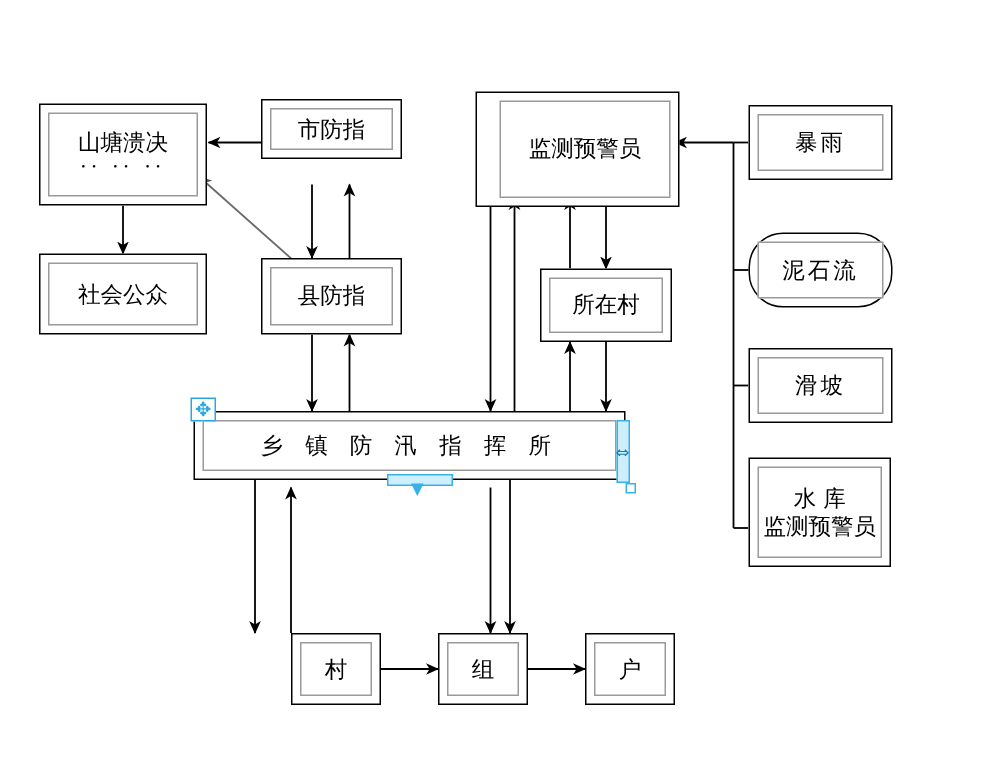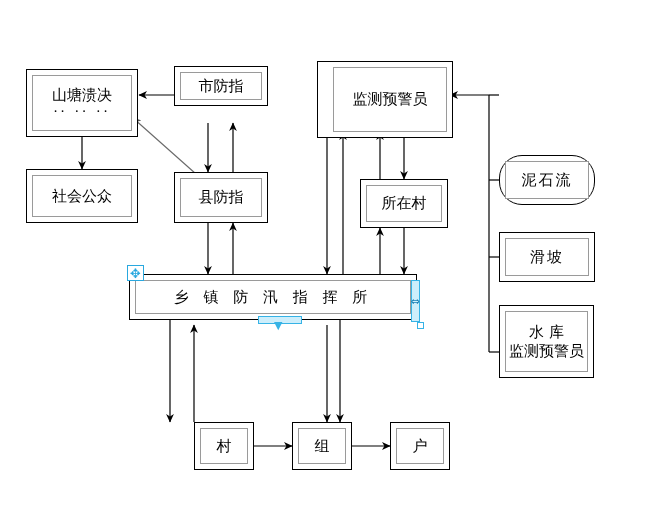--- a/index.html
+++ b/index.html
@@ -232,20 +232,25 @@
       <div class="node-label">监测预警员</div>
     </div>
   </div>
 
   <div class="node" style="left:360px; top:179px; width:88px; height:49px;">
     <div class="node-inner">
       <div class="node-label">所在村</div>
     </div>
   </div>
 
+  <div class="node" style="left:499px; top:70px; width:96px; height:50px;">
+    <div class="node-inner">
+      <div class="node-label spaced">暴雨</div>
+    </div>
+  </div>
 
   <div class="node" style="left:499px; top:155px; width:96px; height:50px;border-radius:23px;">
     <div class="node-inner">
       <div class="node-label spaced">泥石流</div>
     </div>
   </div>
 
   <div class="node" style="left:499px; top:232px; width:96px; height:50px;">
     <div class="node-inner">
       <div class="node-label spaced">滑坡</div>

